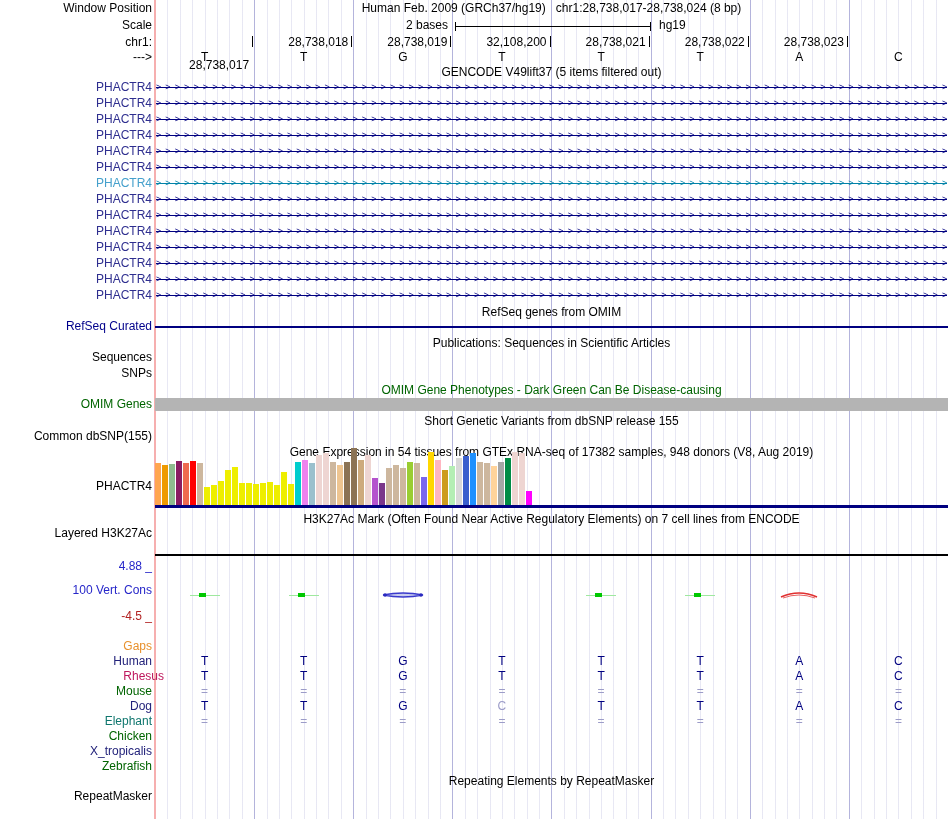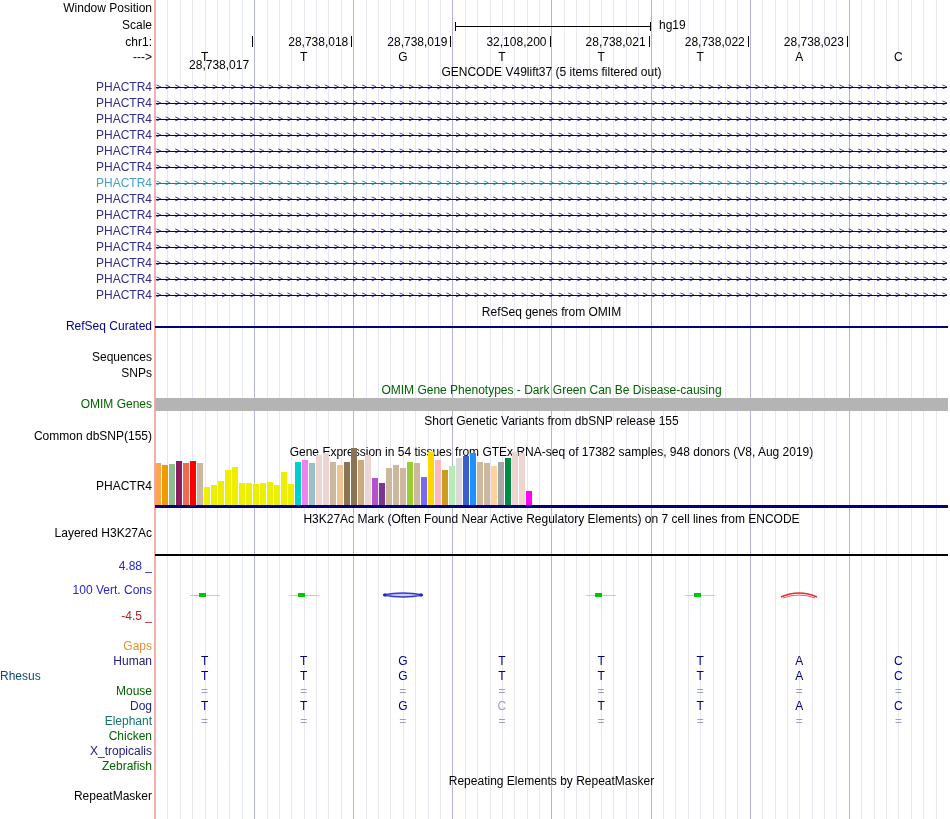--- a/index.html
+++ b/index.html
@@ -22,22 +22,26 @@
   svg{display:block;}
 </style>
 </head>
 <body>
 
 <div id="page">
   <div id="grid"></div>
   <div id="pinkline"></div>
 
   <div class="lab" style="top:1px">Window Position</div>
+  <div class="title" style="top:1px">
+    <span>Human Feb. 2009 (GRCh37/hg19)</span>&nbsp;&nbsp;&nbsp;<span>chr1:28,738,017-28,738,024 (8 bp)</span>
+  </div>
 
   <div class="lab" style="top:18px">Scale</div>
+  <div style="position:absolute;left:155px;top:18px;width:293px;text-align:right;z-index:2">2 bases</div>
   <div class="hline" style="left:455px;top:26px;width:196px;height:1px;background:#000"></div>
   <div class="hline" style="left:455px;top:22px;width:1px;height:9px;background:#000"></div>
   <div class="hline" style="left:650px;top:22px;width:1px;height:9px;background:#000"></div>
   <div style="position:absolute;left:659px;top:18px;z-index:2">hg19</div>
 
   <div class="lab" style="top:35px">chr1:</div>
   <div id="coordRow">
       <div style="position: absolute; left: 159.1px; top: 35px; width: 90px; text-align: right; z-index: 2; margin-top: 23px;">28,738,017</div>
       <div class="tick" style="position: absolute; left: 252.1px; top: 36px; width: 1px; height: 11px; background: rgb(0, 0, 0); z-index: 2;"></div>
       <div style="position: absolute; left: 258.3px; top: 35px; width: 90px; text-align: right; z-index: 2;">28,738,018</div>
@@ -95,20 +99,21 @@
       <div style="position: absolute; left: 0px; width: 152px; text-align: right; top: 272px; color: rgb(46, 46, 143); z-index: 2;">PHACTR4</div>
       <div style="position: absolute; left: 156px; width: 791px; top: 273px; height: 12px; overflow: hidden; white-space: nowrap; font-size: 9px; letter-spacing: 4.1px; line-height: 12px; color: rgb(0, 0, 128); z-index: 2; background-image: linear-gradient(rgb(0, 0, 128), rgb(0, 0, 128)); background-repeat: no-repeat; background-size: 100% 1px; background-position: 0px 6px;">&gt;&gt;&gt;&gt;&gt;&gt;&gt;&gt;&gt;&gt;&gt;&gt;&gt;&gt;&gt;&gt;&gt;&gt;&gt;&gt;&gt;&gt;&gt;&gt;&gt;&gt;&gt;&gt;&gt;&gt;&gt;&gt;&gt;&gt;&gt;&gt;&gt;&gt;&gt;&gt;&gt;&gt;&gt;&gt;&gt;&gt;&gt;&gt;&gt;&gt;&gt;&gt;&gt;&gt;&gt;&gt;&gt;&gt;&gt;&gt;&gt;&gt;&gt;&gt;&gt;&gt;&gt;&gt;&gt;&gt;&gt;&gt;&gt;&gt;&gt;&gt;&gt;&gt;&gt;&gt;&gt;&gt;&gt;&gt;&gt;&gt;&gt;&gt;&gt;&gt;</div>
       <div style="position: absolute; left: 0px; width: 152px; text-align: right; top: 288px; color: rgb(46, 46, 143); z-index: 2;">PHACTR4</div>
       <div style="position: absolute; left: 156px; width: 791px; top: 289px; height: 12px; overflow: hidden; white-space: nowrap; font-size: 9px; letter-spacing: 4.1px; line-height: 12px; color: rgb(0, 0, 128); z-index: 2; background-image: linear-gradient(rgb(0, 0, 128), rgb(0, 0, 128)); background-repeat: no-repeat; background-size: 100% 1px; background-position: 0px 6px;">&gt;&gt;&gt;&gt;&gt;&gt;&gt;&gt;&gt;&gt;&gt;&gt;&gt;&gt;&gt;&gt;&gt;&gt;&gt;&gt;&gt;&gt;&gt;&gt;&gt;&gt;&gt;&gt;&gt;&gt;&gt;&gt;&gt;&gt;&gt;&gt;&gt;&gt;&gt;&gt;&gt;&gt;&gt;&gt;&gt;&gt;&gt;&gt;&gt;&gt;&gt;&gt;&gt;&gt;&gt;&gt;&gt;&gt;&gt;&gt;&gt;&gt;&gt;&gt;&gt;&gt;&gt;&gt;&gt;&gt;&gt;&gt;&gt;&gt;&gt;&gt;&gt;&gt;&gt;&gt;&gt;&gt;&gt;&gt;&gt;&gt;&gt;&gt;&gt;&gt;</div>
     </div>
 
   <div class="title" style="top:305px">RefSeq genes from OMIM</div>
   <div class="lab" style="top:319px;color:#00008B">RefSeq Curated</div>
   <div class="hline" style="left:155px;top:326px;width:793px;height:2px;background:#000080"></div>
 
+  <div class="title" style="top:336px">Publications: Sequences in Scientific Articles</div>
   <div class="lab" style="top:350px">Sequences</div>
   <div class="lab" style="top:366px">SNPs</div>
 
   <div class="title green" style="top:383px">OMIM Gene Phenotypes - Dark Green Can Be Disease-causing</div>
   <div class="lab green" style="top:397px">OMIM Genes</div>
   <div class="hline" style="left:155px;top:398px;width:793px;height:13px;background:#B4B4B4"></div>
 
   <div class="title" style="top:414px">Short Genetic Variants from dbSNP release 155</div>
   <div class="lab" style="top:429px">Common dbSNP(155)</div>
 
@@ -207,21 +212,21 @@
   <div id="speciesRows">
       <div style="position: absolute; left: 0px; width: 152px; text-align: right; top: 654px; color: rgb(34, 34, 122); line-height: 14px; z-index: 2;">Human</div>
       <div style="position: absolute; left: 189.6px; top: 654px; width: 30px; text-align: center; color: rgb(0, 0, 128); z-index: 2;">T</div>
       <div style="position: absolute; left: 288.7px; top: 654px; width: 30px; text-align: center; color: rgb(0, 0, 128); z-index: 2;">T</div>
       <div style="position: absolute; left: 387.8px; top: 654px; width: 30px; text-align: center; color: rgb(0, 0, 128); z-index: 2;">G</div>
       <div style="position: absolute; left: 486.9px; top: 654px; width: 30px; text-align: center; color: rgb(0, 0, 128); z-index: 2;">T</div>
       <div style="position: absolute; left: 586.1px; top: 654px; width: 30px; text-align: center; color: rgb(0, 0, 128); z-index: 2;">T</div>
       <div style="position: absolute; left: 685.2px; top: 654px; width: 30px; text-align: center; color: rgb(0, 0, 128); z-index: 2;">T</div>
       <div style="position: absolute; left: 784.3px; top: 654px; width: 30px; text-align: center; color: rgb(0, 0, 128); z-index: 2;">A</div>
       <div style="position: absolute; left: 883.4px; top: 654px; width: 30px; text-align: center; color: rgb(0, 0, 128); z-index: 2;">C</div>
-      <div style="position: absolute; left: 0px; width: 152px; text-align: left; top: 669px; color: #0c4a6e; line-height: 14px; z-index: 2;">Rhesus</div>
+      <div style="position: absolute; left: 0px; width: 152px; text-align: right; top: 669px; color: #be185d; line-height: 14px; z-index: 2; padding-left: 12px;">Rhesus</div>
       <div style="position: absolute; left: 189.6px; top: 669px; width: 30px; text-align: center; color: rgb(0, 0, 128); z-index: 2;">T</div>
       <div style="position: absolute; left: 288.7px; top: 669px; width: 30px; text-align: center; color: rgb(0, 0, 128); z-index: 2;">T</div>
       <div style="position: absolute; left: 387.8px; top: 669px; width: 30px; text-align: center; color: rgb(0, 0, 128); z-index: 2;">G</div>
       <div style="position: absolute; left: 486.9px; top: 669px; width: 30px; text-align: center; color: rgb(0, 0, 128); z-index: 2;">T</div>
       <div style="position: absolute; left: 586.1px; top: 669px; width: 30px; text-align: center; color: rgb(0, 0, 128); z-index: 2;">T</div>
       <div style="position: absolute; left: 685.2px; top: 669px; width: 30px; text-align: center; color: rgb(0, 0, 128); z-index: 2;">T</div>
       <div style="position: absolute; left: 784.3px; top: 669px; width: 30px; text-align: center; color: rgb(0, 0, 128); z-index: 2;">A</div>
       <div style="position: absolute; left: 883.4px; top: 669px; width: 30px; text-align: center; color: rgb(0, 0, 128); z-index: 2;">C</div>
       <div style="position: absolute; left: 0px; width: 152px; text-align: right; top: 684px; color: rgb(0, 100, 0); line-height: 14px; z-index: 2;">Mouse</div>
       <div style="position: absolute; left: 189.6px; top: 684px; width: 30px; text-align: center; color: rgb(156, 156, 200); z-index: 2;">=</div>

